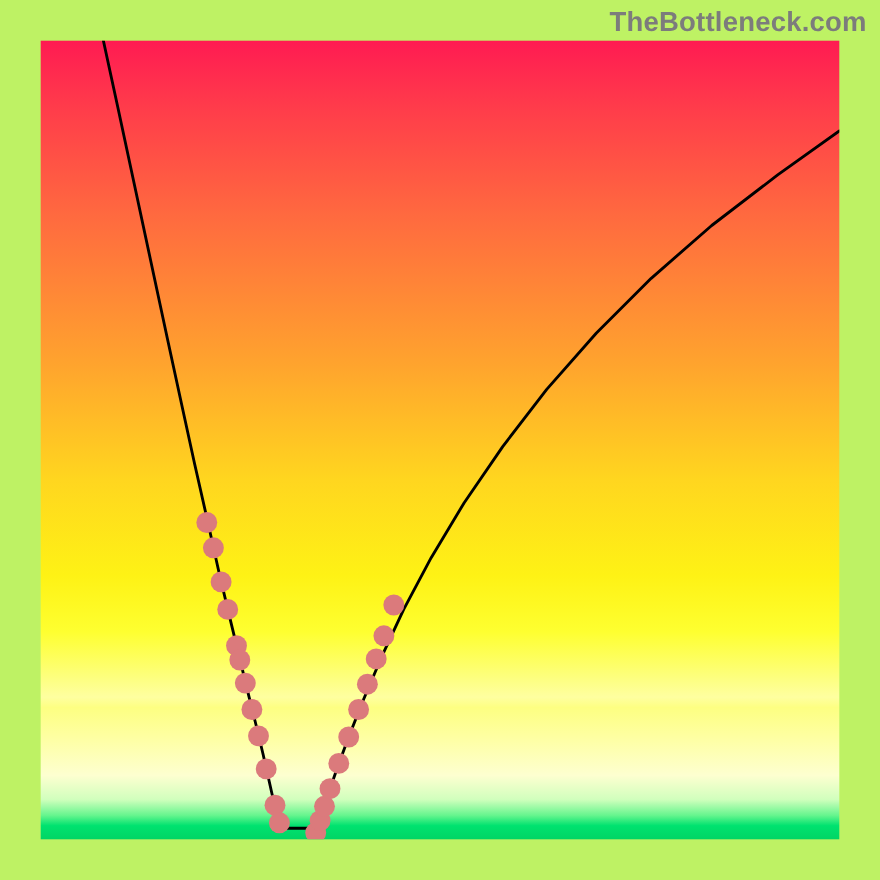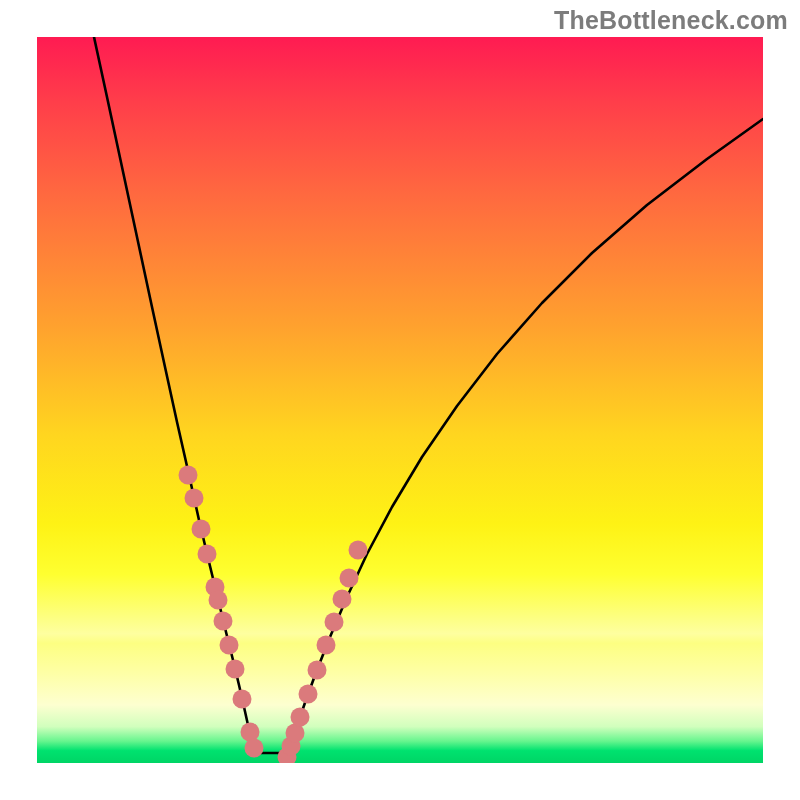--- a/index.html
+++ b/index.html
@@ -9,21 +9,21 @@
     height: 800px;
     background: #000;
     overflow: hidden;
   }
   .frame {
     position: absolute;
     top: 0;
     left: 0;
     width: 800px;
     height: 800px;
-    background: #ffffff;
+    background: #bef264;
   }
   .plot {
     position: absolute;
     top: 37px;
     left: 37px;
     width: 726px;
     height: 726px;
     background: linear-gradient(to bottom,
       #ff1b52 0%,
       #ff3e4a 9%,

